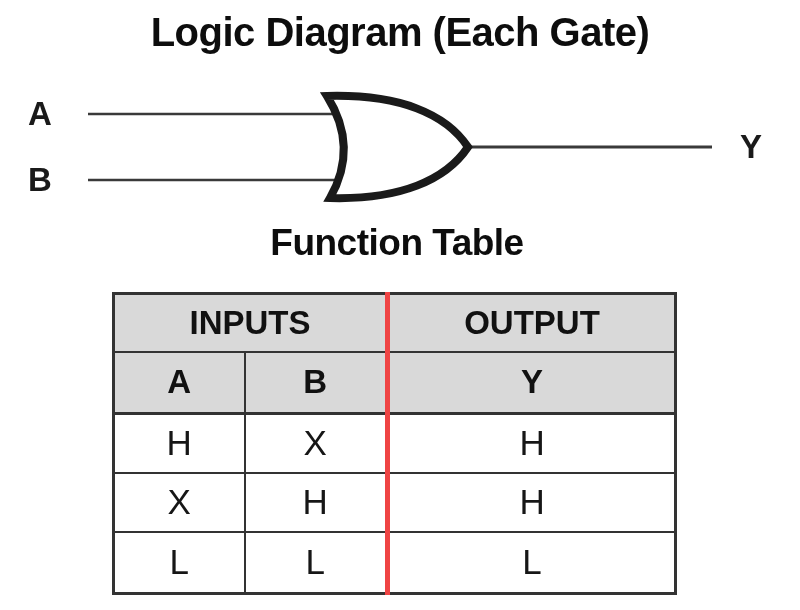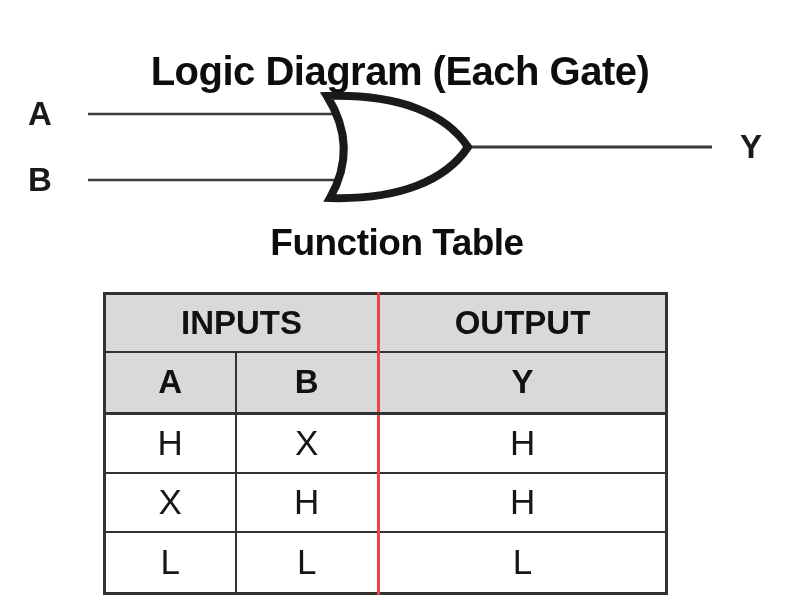--- a/index.html
+++ b/index.html
@@ -17,21 +17,20 @@
   
   .main-title {
     position: absolute;
     top: 10px; left: 0;
     width: 100%;
     text-align: center;
     font-size: 40px;
     font-weight: bold;
     letter-spacing: -0.5px;
     color: #0d0d0d;
-    margin-top: 39px;
   }
   .table-title {
     position: absolute;
     top: 222px; left: 116px;
     width: 562px;
     text-align: center;
     font-size: 37px;
     font-weight: bold;
     letter-spacing: -0.5px;
     color: #0d0d0d;
@@ -50,21 +49,21 @@
     color: #1a1a1a;
     transform: translateY(-50%);
   }
   .label-a { left: 28px; top: 114px; }
   .label-b { left: 28px; top: 180px; }
   .label-y { left: 740px; top: 147px; }
 
   
   .func-table {
     position: absolute;
-    left: 103px; top: 292px;
+    left: 112px; top: 292px;
     width: 562px;
     border-collapse: collapse;
     table-layout: fixed;
     text-align: center;
   }
   .func-table col.col-a { width: 131px; }
   .func-table col.col-b { width: 143px; }
   .func-table col.col-y { width: 288px; }
   .func-table th, .func-table td {
     border: 2px solid #333333;
@@ -80,21 +79,21 @@
   }
   .func-table tr.group-row th { height: 58px; }
   .func-table tr.col-row th { height: 62px; border-bottom: 3px solid #333333; }
   .func-table td {
     height: 59px;
     font-size: 35px;
     background: #ffffff;
     color: #161616;
   }
   .func-table tr.row-last td { height: 62px; }
-  .func-table .y-col { border-left: 3px solid #ef4444; text-align: center; }
+  .func-table .y-col { border-left: 5px solid #ef4444; text-align: center; }
   .func-table { border: 3px solid #333333; }
 </style>
 </head>
 <body>
 
 <div class="stage">
 
   <div class="main-title">Logic Diagram (Each Gate)</div>
 
   <svg class="gate-svg" viewBox="0 0 800 235" xmlns="http://www.w3.org/2000/svg">

